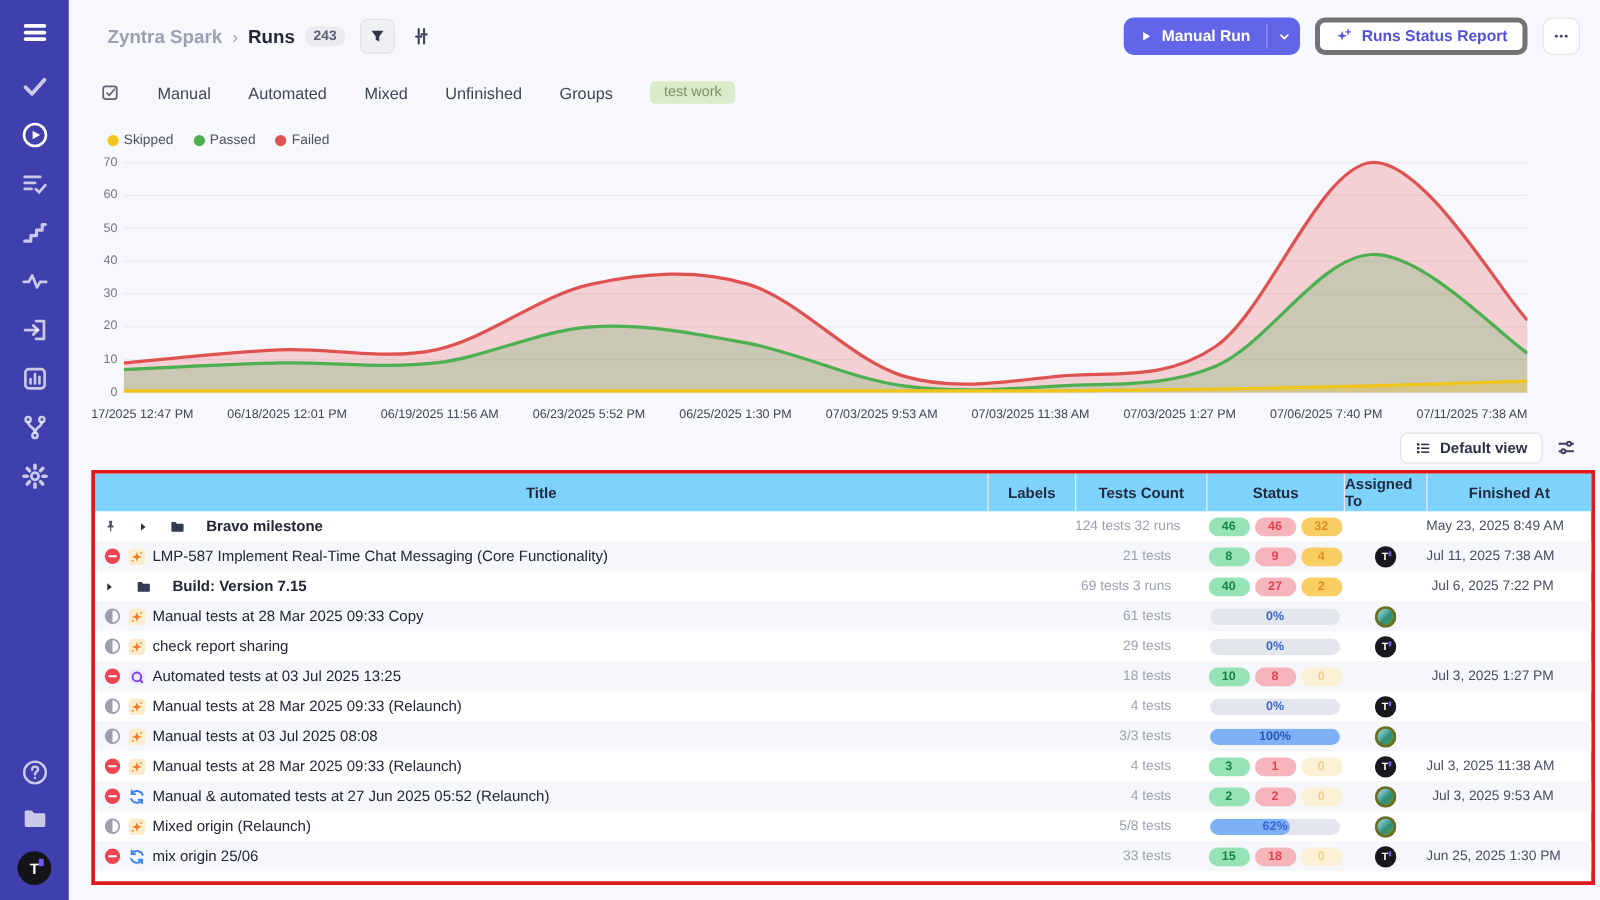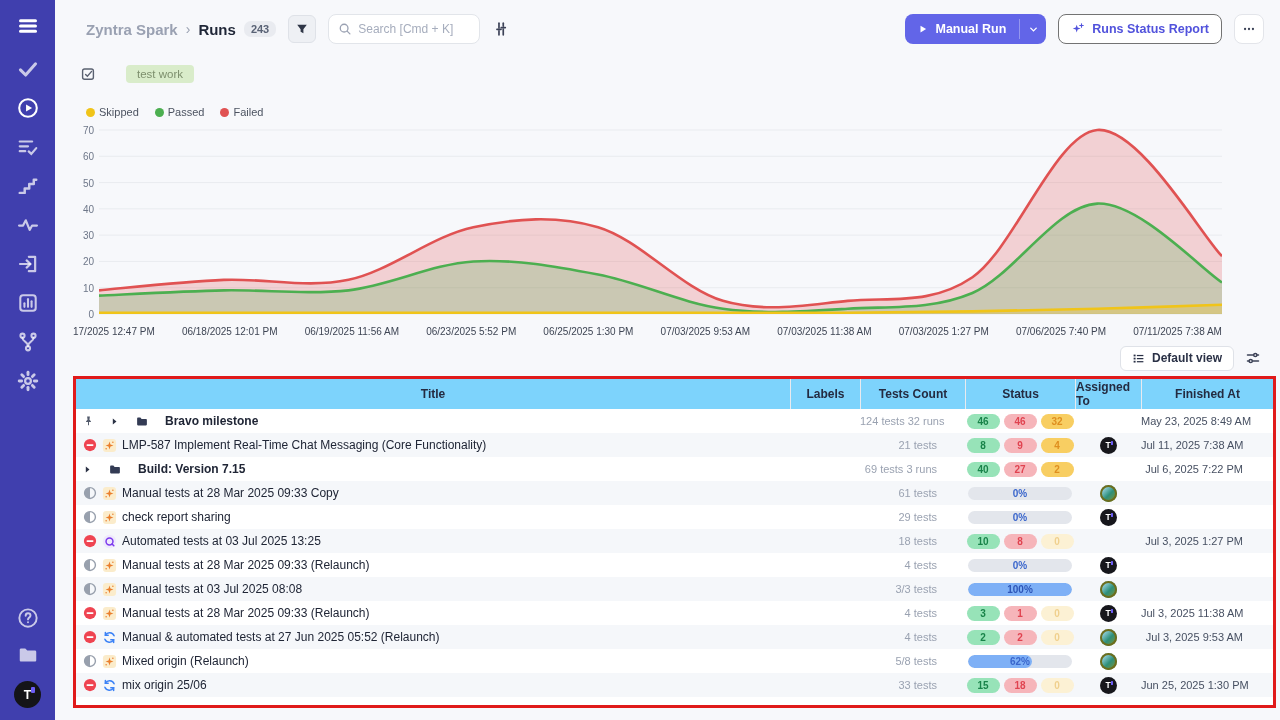--- a/index.html
+++ b/index.html
@@ -45,21 +45,21 @@
     display:flex; align-items:center; gap:6px; padding:0 9px; }
   .searchbox input { border:none; outline:none; width:100%; font-family:inherit; font-size:12px; color:#39404f; background:transparent; }
   .searchbox input::placeholder { color:#a6adbd; }
   .hdr-sliders { color:#3c4257; cursor:pointer; }
   .spacer { flex:1; }
   .btn-primary { display:flex; align-items:stretch; height:30px; background:#6265e8; border-radius:8px; overflow:hidden; color:#fff; cursor:pointer; }
   .btn-primary .bp-main { display:flex; align-items:center; gap:7px; padding:0 13px; font-size:12.5px; font-weight:600; }
   .btn-primary .bp-div { width:1px; background:rgba(255,255,255,.32); margin:5px 0; }
   .btn-primary .bp-caret { width:26px; display:flex; align-items:center; justify-content:center; }
   .btn-outline { display:flex; align-items:center; gap:7px; height:30px; padding:0 12px; background:#fff;
-    border:1px solid #737373; border-radius:8px; color:#5152dc; font-size:12.5px; font-weight:600; cursor:pointer; }
+    border:4px solid #737373; border-radius:8px; color:#5152dc; font-size:12.5px; font-weight:600; cursor:pointer; }
   .btn-more { width:30px; height:30px; background:#fff; border:1px solid #e3e5ea; border-radius:8px;
     display:flex; align-items:center; justify-content:center; color:#3c4257; cursor:pointer; }
 
   .tabsrow { height:32px; display:flex; align-items:center; gap:30px; margin-left:7px; }
   .tabsel-ic { color:#5a6170; cursor:pointer; }
   .tab { font-size:13px; color:#3f4658; font-weight:500; cursor:pointer; white-space:nowrap; }
   .tag { background:#d9ecca; color:#7d8f6d; font-size:11.5px; padding:3px 11px; border-radius:4px; }
 
   .legend { display:flex; gap:16px; align-items:center; margin:14px 0 2px 13px; height:16px; }
   .leg-item { display:flex; align-items:center; gap:4px; font-size:11px; color:#4c5361; }
@@ -220,29 +220,20 @@
       <span class="page">Runs</span>
       <span class="count-badge">243</span>
     </div>
     <div class="funnel-btn">
       <span>
         <svg width="14" height="14" viewBox="0 0 16 16" fill="currentColor">
             <path d="M2.5 3 H13.5 L9.6 8.2 V12.8 L6.4 11.2 V8.2 Z"></path>
           </svg>
       </span>
     </div>
-    <div class="searchbox">
-      <span>
-        <svg width="14" height="14" viewBox="0 0 16 16" fill="none" stroke="#9aa1b2" stroke-width="1.5" stroke-linecap="round">
-            <circle cx="7" cy="7" r="4.4"></circle>
-            <path d="M10.4 10.4 L13.6 13.6"></path>
-          </svg>
-      </span>
-      <input placeholder="Search [Cmd + K]" style="">
-    </div>
     <div class="hdr-sliders">
       <svg width="18" height="18" viewBox="0 0 16 16" fill="none" stroke="currentColor" stroke-width="1.5" stroke-linecap="round">
           <path d="M6.2 2.8 V7"></path>
           <path d="M6.2 9.6 V13.2"></path>
           <path d="M10 2.8 V5.4"></path>
           <path d="M10 8 V13.2"></path>
           <path d="M4.4 8.3 H8"></path>
           <path d="M8.2 6.7 H11.8"></path>
         </svg>
     </div>
@@ -285,20 +276,27 @@
     </div>
   </div>
 
   <div class="tabsrow">
     <span class="tabsel-ic">
       <svg width="16" height="16" viewBox="0 0 16 16" fill="none" stroke="currentColor" stroke-width="1.4" stroke-linecap="round">
           <rect x="2.6" y="3" width="10.8" height="10.2" rx="2"></rect>
           <path d="M5.6 8.4 L7.4 10.2 L11.6 5.4"></path>
         </svg>
     </span>
+    <span id="tabs-slot" style="display:flex; gap:30px; align-items:center;">
+        <span class="tab">Manual</span>
+        <span class="tab">Automated</span>
+        <span class="tab">Mixed</span>
+        <span class="tab">Unfinished</span>
+        <span class="tab">Groups</span>
+      </span>
     <span class="tag">test work</span>
   </div>
 
   <div class="legend" id="legend">
       <span class="leg-item">
         <span class="leg-dot" style="background:#f0c419"></span>
         <span>Skipped</span>
       </span>
       <span class="leg-item">
         <span class="leg-dot" style="background:#4caf50"></span>

